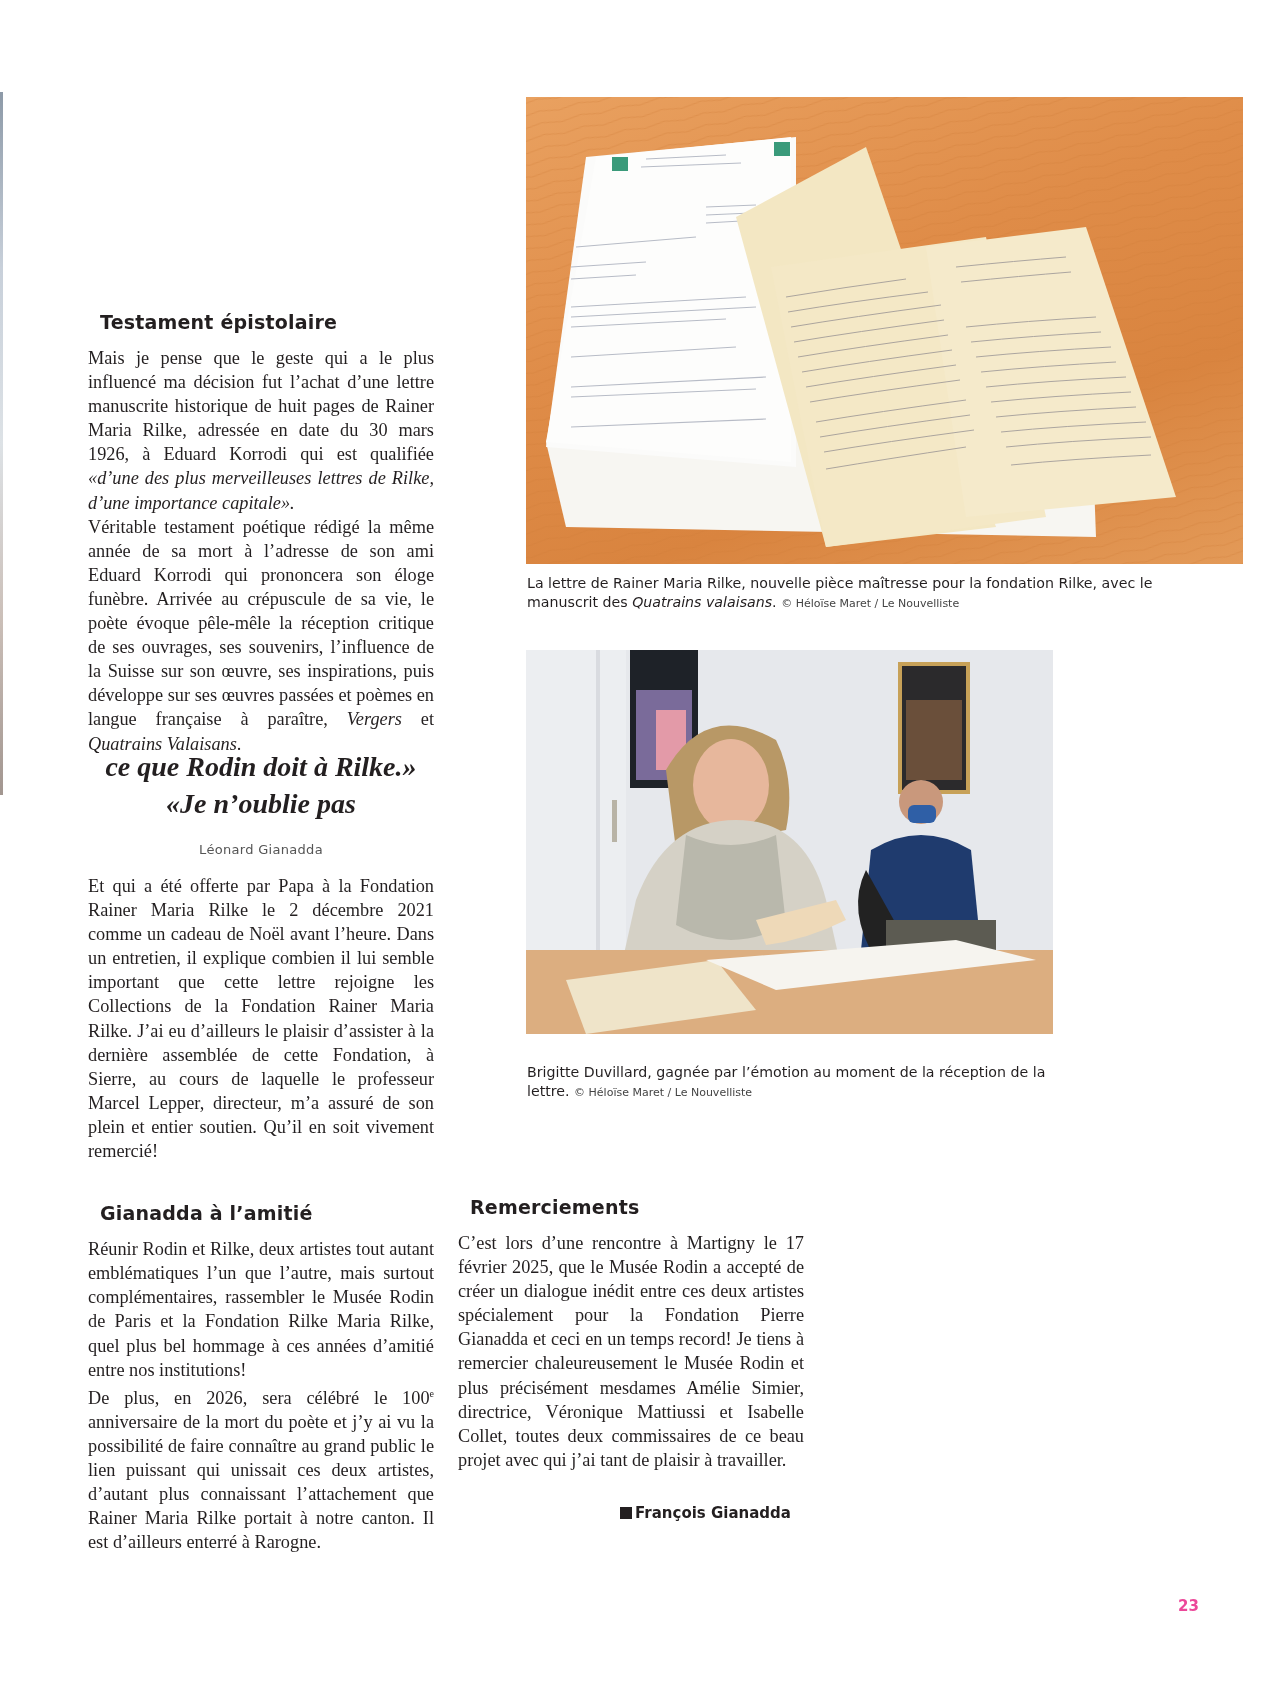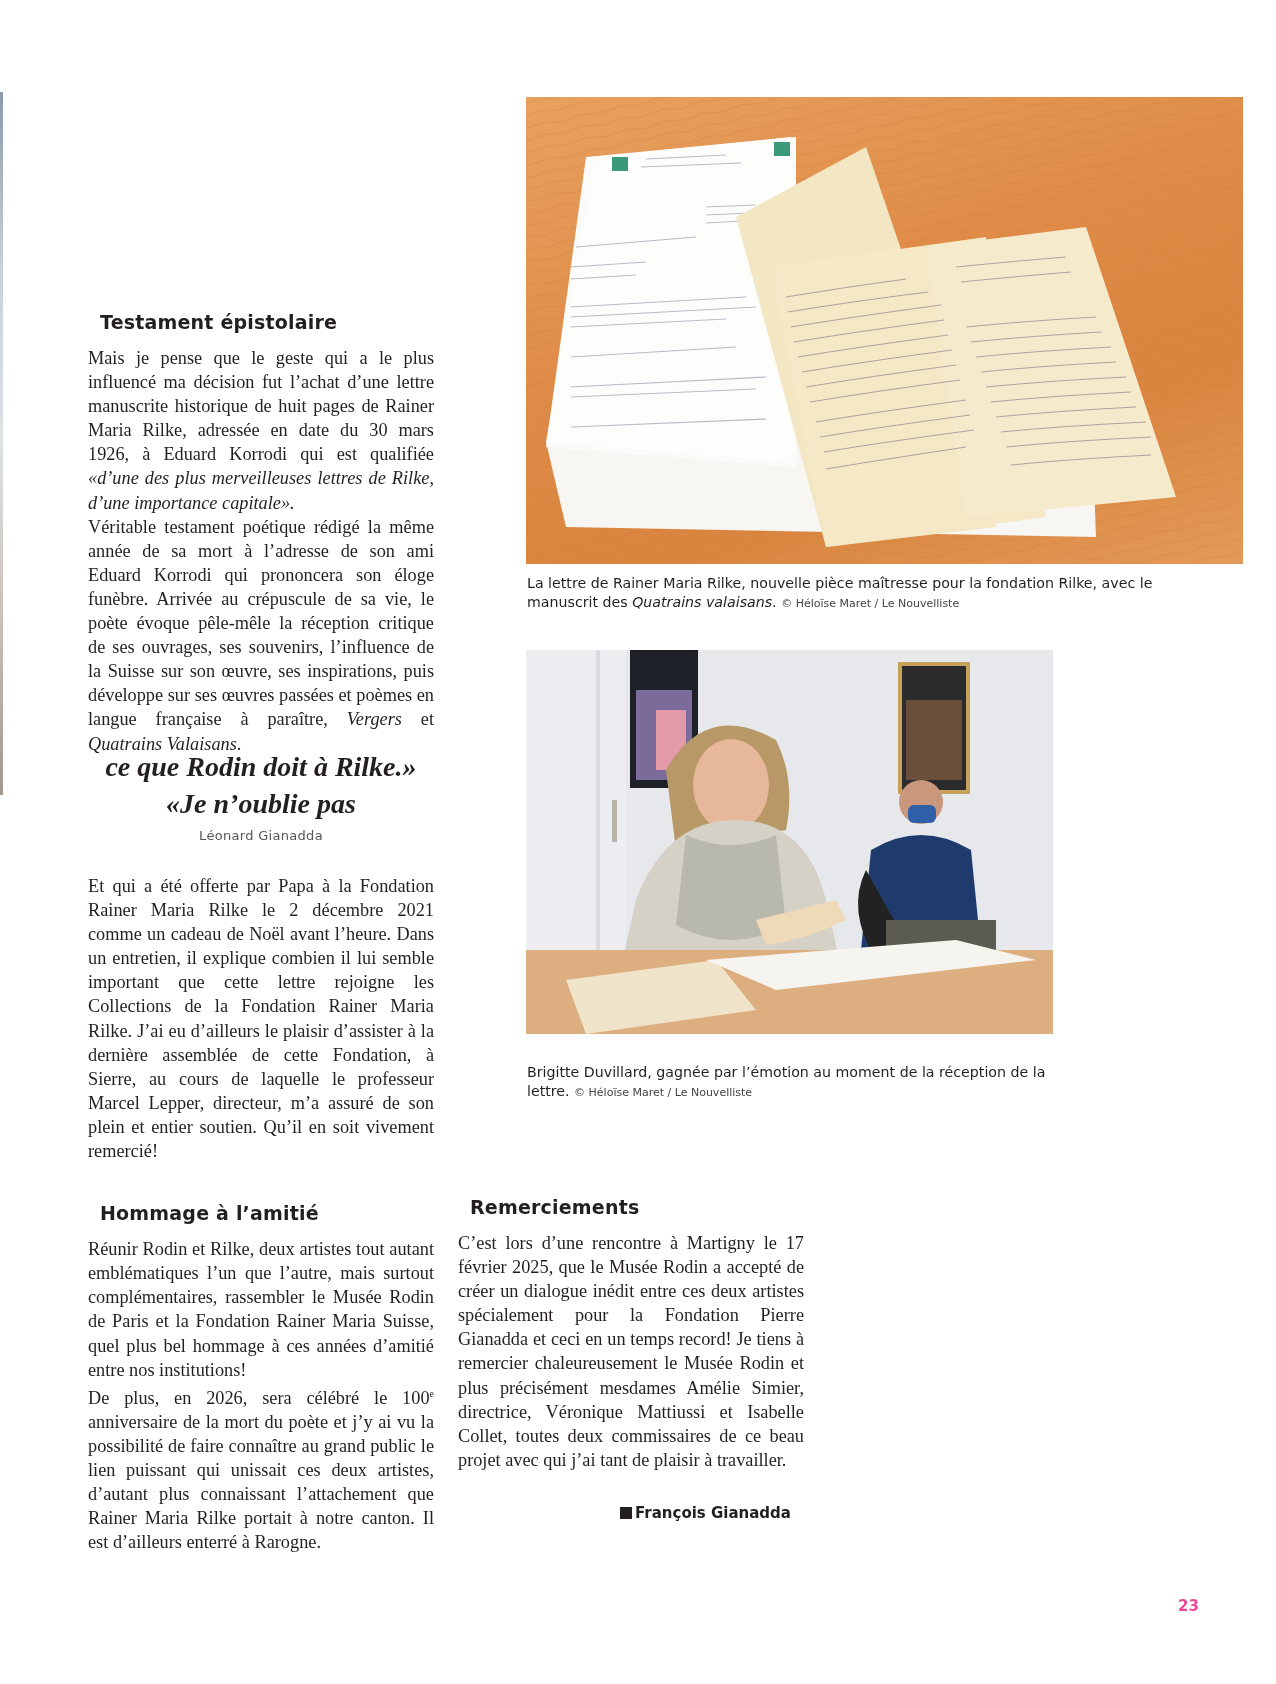--- a/index.html
+++ b/index.html
@@ -28,21 +28,21 @@
 
   .pullquote {
     position: absolute; left: 78px; top: 748px; width: 366px; text-align: center;
   }
   .pullquote .q {
     font-family: "Liberation Serif", "DejaVu Serif", serif;
     font-style: italic; font-weight: bold; font-size: 28px; line-height: 37px; color: #231f20;
   }
   .pullquote .attr {
     font-family: "DejaVu Sans", "Liberation Sans", sans-serif;
-    font-size: 13px; color: #555; margin-top: 6px; letter-spacing: 0.3px;
+    font-size: 13px; color: #555; margin-top: 20px; letter-spacing: 0.3px;
   }
 
   .photo { position: absolute; overflow: hidden; }
   .photo-letter { left: 526px; top: 97px; width: 717px; height: 467px;
     background: linear-gradient(160deg, #e9a160 0%, #df8c48 40%, #d9843f 70%, #e39a58 100%); }
   .photo-woman { left: 526px; top: 650px; width: 527px; height: 384px;
     background: linear-gradient(to bottom, #e8eaee 0%, #e4e6ea 70%, #d9a877 78%, #e8b98a 100%); }
 
   .caption {
     position: absolute; font-family: "DejaVu Sans", "Liberation Sans", sans-serif;
@@ -78,22 +78,22 @@
 
 <div class="pullquote">
   <div class="q">ce que Rodin doit à Rilke.»</div>
   <div class="q">«Je n’oublie pas</div>
   <div class="attr">Léonard Gianadda</div>
 </div>
 
 <div class="col" style="left:88px; top:874px; width:346px;">
   <p class="body">Et qui a été offerte par Papa à la Fondation Rainer Maria Rilke le 2 décembre 2021 comme un cadeau de Noël avant l’heure. Dans un entretien, il explique combien il lui semble important que cette lettre rejoigne les Collections de la Fondation Rainer Maria Rilke. J’ai eu d’ailleurs le plaisir d’assister à la dernière assemblée de cette Fondation, à Sierre, au cours de laquelle le professeur Marcel Lepper, directeur, m’a assuré de son plein et entier soutien. Qu’il en soit vivement remercié!</p>
   <div class="gap"></div>
-  <h2 class="section">Hommage à l’amitié</h2>
-  <p class="body">Réunir Rodin et Rilke, deux artistes tout autant emblématiques l’un que l’autre, mais surtout complémentaires, rassembler le Musée Rodin de Paris et la Fondation Rainer Maria Suisse, quel plus bel hommage à ces années d’amitié entre nos institutions!</p>
+  <h2 class="section">Gianadda à l’amitié</h2>
+  <p class="body">Réunir Rodin et Rilke, deux artistes tout autant emblématiques l’un que l’autre, mais surtout complémentaires, rassembler le Musée Rodin de Paris et la Fondation Rilke Maria Rilke, quel plus bel hommage à ces années d’amitié entre nos institutions!</p>
   <p class="body"><span>De plus, en 2026, sera célébré le 100</span><sup style="font-size:10px;">e</sup><span> anniversaire de la mort du poète et j’y ai vu la possibilité de faire connaître au grand public le lien puissant qui unissait ces deux artistes, d’autant plus connaissant l’attachement que Rainer Maria Rilke portait à notre canton. Il est d’ailleurs enterré à Rarogne.</span></p>
 </div>
 
 <div class="col col-mid">
   <h2 class="section">Remerciements</h2>
   <p class="body">C’est lors d’une rencontre à Martigny le 17 février 2025, que le Musée Rodin a accepté de créer un dialogue inédit entre ces deux artistes spécialement pour la Fondation Pierre Gianadda et ceci en un temps record! Je tiens à remercier chaleureusement le Musée Rodin et plus précisément mesdames Amélie Simier, directrice, Véronique Mattiussi et Isabelle Collet, toutes deux commissaires de ce beau projet avec qui j’ai tant de plaisir à travailler.</p>
 </div>
 
 <div class="signature"><span class="sq"></span><span>François Gianadda</span></div>
 

